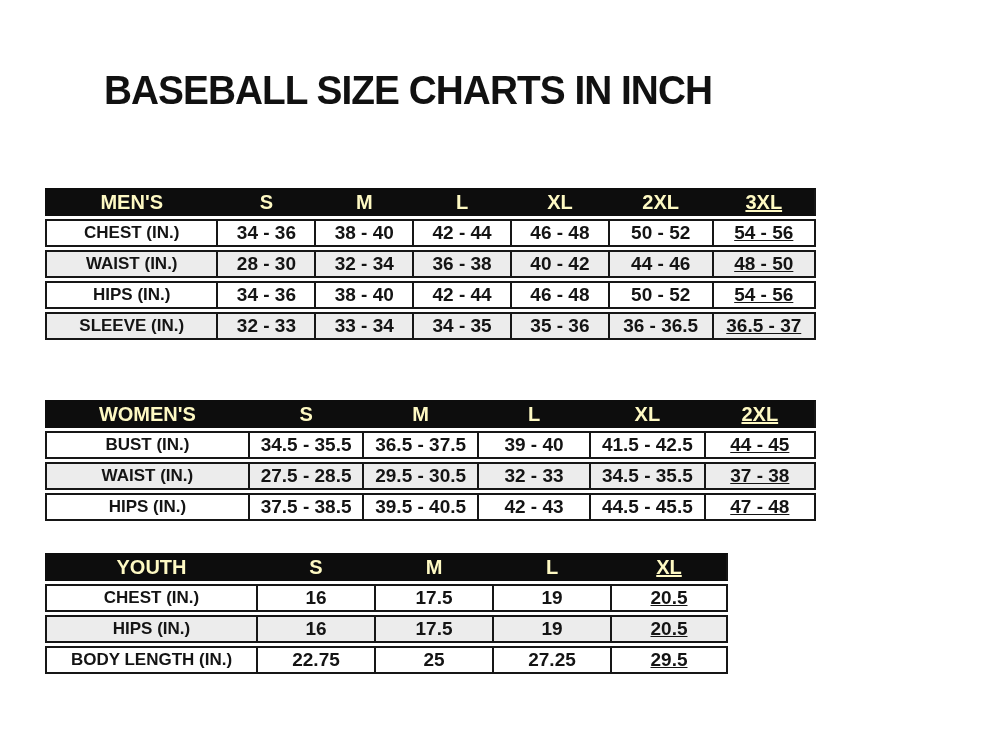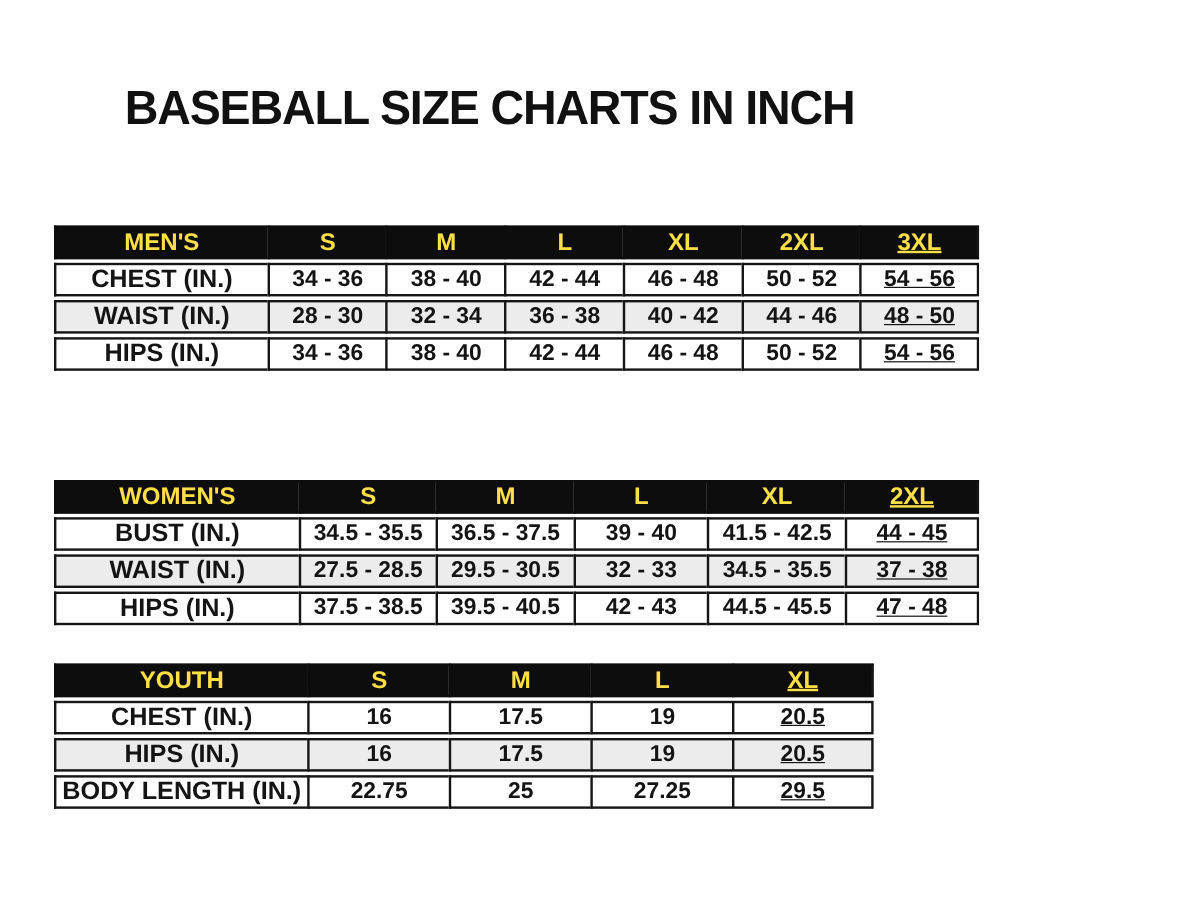--- a/index.html
+++ b/index.html
@@ -49,32 +49,32 @@
     overflow: hidden;
   }
   .size-table th:last-child, .size-table td:last-child {
     border-right: 2px solid #161616;
     text-decoration: underline;
   }
 
   .size-table th {
     background: #0d0d0d;
     border-color: #0d0d0d;
-    color: #fde047;
+    color: #fef9c3;
     height: 28px;
     font-size: 20px;
   }
 
   .size-table td {
     background: #ffffff;
     color: #141414;
     height: 28px;
     font-size: 19px;
   }
-  .size-table td.label { font-size: 21px; }
+  .size-table td.label { font-size: 17px; }
   .size-table tr.striped td { background: #ececec; }
 
   
   #mens th            { width: 117px; }
   #mens th:first-child  { width: 207px; }
   #womens th          { width: 116px; }
   #womens th:first-child{ width: 211px; }
   #youth th           { width: 118px; }
   #youth th:first-child { width: 211px; margin-left: 26px; }
 </style>
@@ -117,20 +117,29 @@
         </tr>
         <tr>
           <td class="label">HIPS (IN.)</td>
           <td>34 - 36</td>
           <td>38 - 40</td>
           <td>42 - 44</td>
           <td>46 - 48</td>
           <td>50 - 52</td>
           <td>54 - 56</td>
         </tr>
+        <tr class="striped">
+          <td class="label">SLEEVE (IN.)</td>
+          <td>32 - 33</td>
+          <td>33 - 34</td>
+          <td>34 - 35</td>
+          <td>35 - 36</td>
+          <td>36 - 36.5</td>
+          <td>36.5 - 37</td>
+        </tr>
       </tbody>
     </table>
 
   <table class="size-table" id="womens">
       <thead>
         <tr>
           <th>WOMEN'S</th>
           <th>S</th>
           <th>M</th>
           <th>L</th>

